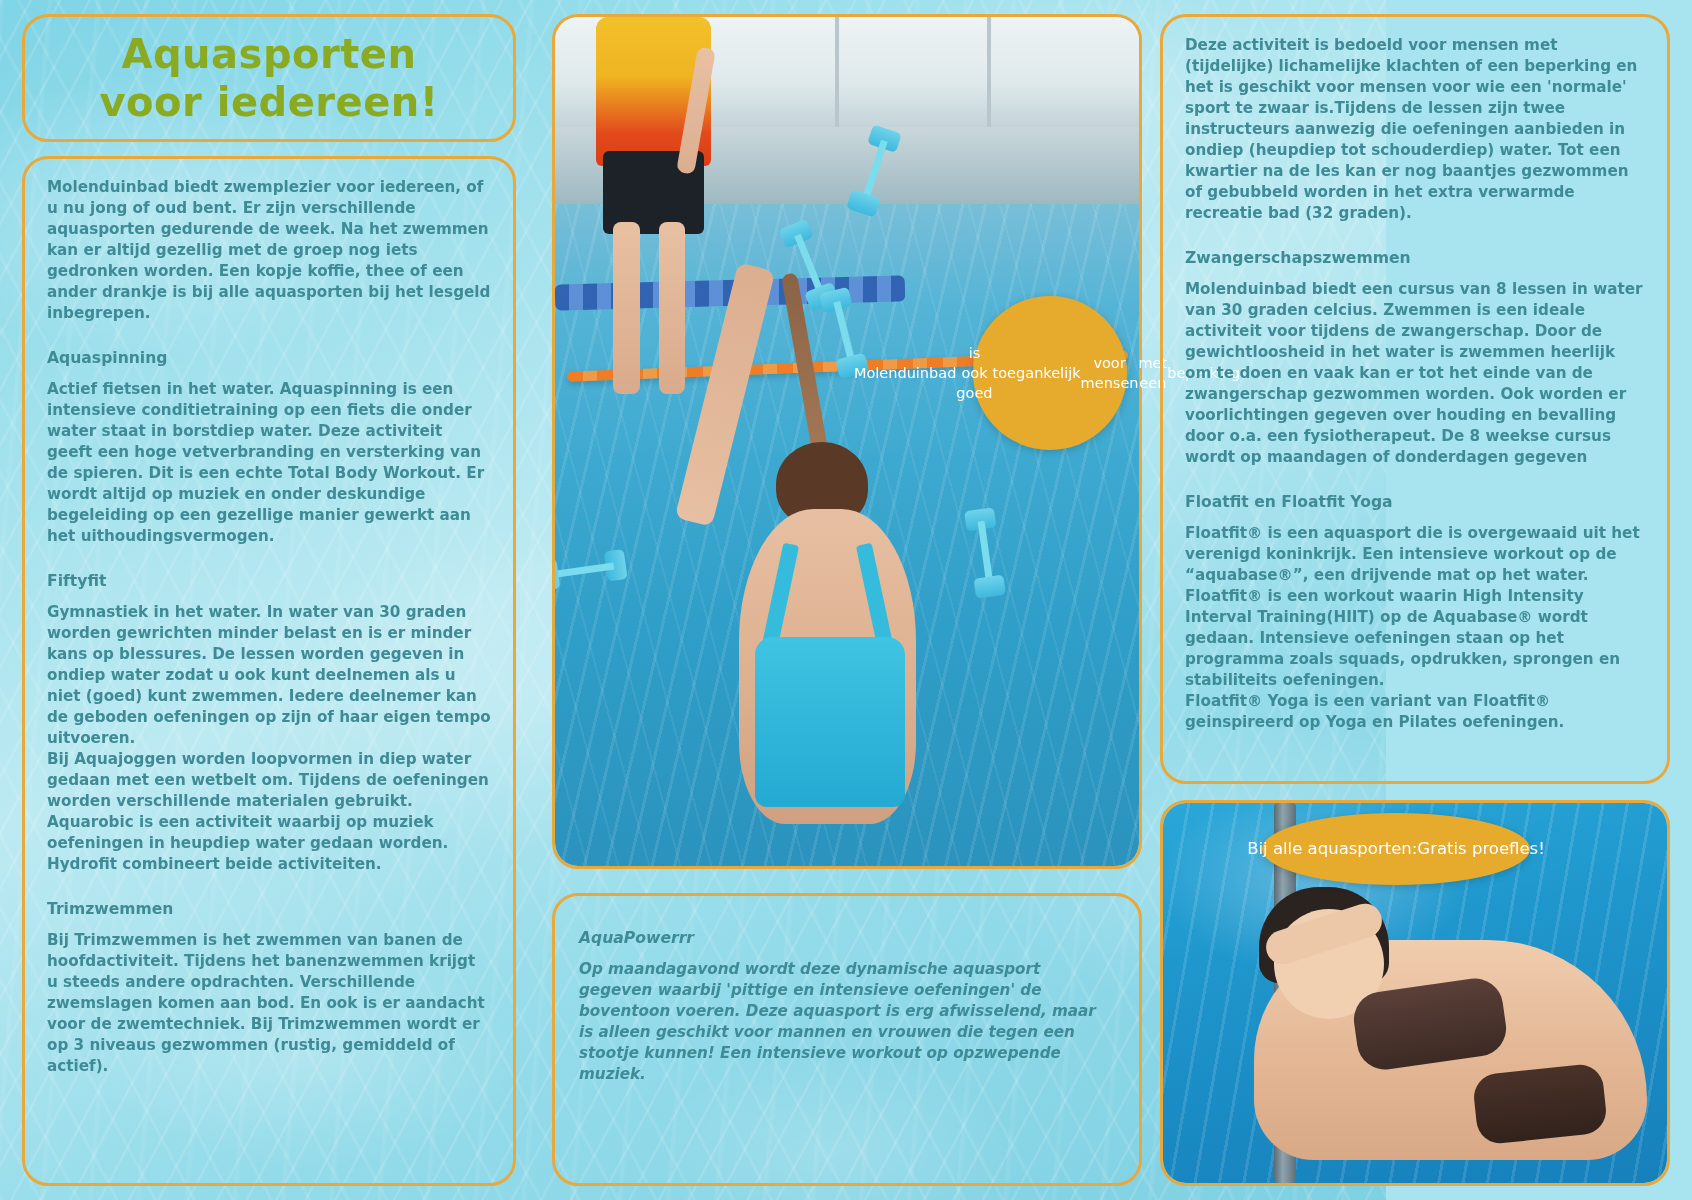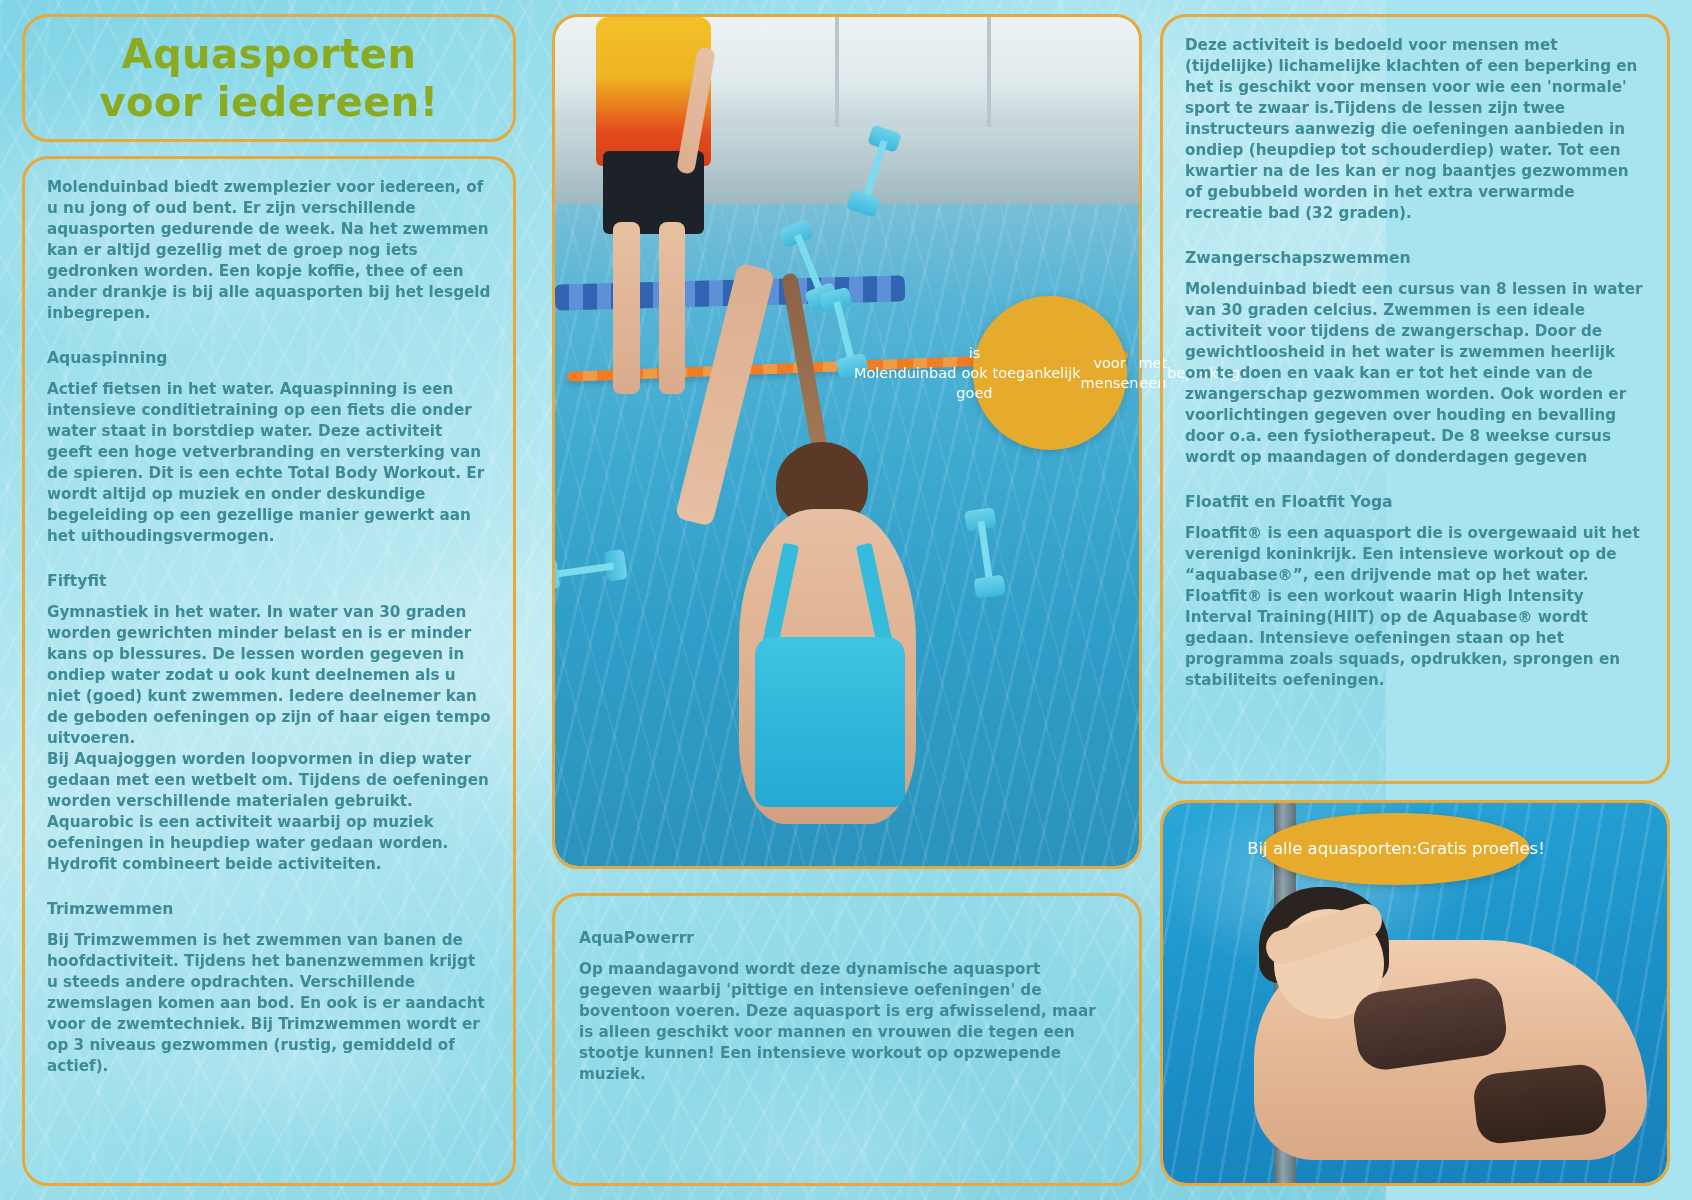--- a/index.html
+++ b/index.html
@@ -85,20 +85,21 @@
     padding: 18px 22px 10px 22px;
     overflow: hidden;
   }
   #aquapowerrr-panel {
     left: 552px;
     top: 893px;
     width: 590px;
     height: 293px;
     padding: 32px 24px 10px 24px;
     overflow: hidden;
+    font-style: italic;
   }
 
   .body-text {
     font-family: "DejaVu Sans", sans-serif;
     font-size: 15.2px;
     line-height: 21px;
     color: #3e8b96;
     font-weight: bold;
   }
   .sec-head {
@@ -510,20 +511,21 @@
   </div>
 
   <div class="panel" id="right-col">
     <div class="body-text para">Deze activiteit is bedoeld voor mensen met (tijdelijke) lichamelijke klachten of een beperking en het is geschikt voor mensen voor wie een 'normale' sport te zwaar is.Tijdens de lessen zijn twee instructeurs aanwezig die oefeningen aanbieden in ondiep (heupdiep tot schouderdiep) water. Tot een kwartier na de les kan er nog baantjes gezwommen of gebubbeld worden in het extra verwarmde recreatie bad (32 graden).</div>
 
     <div class="sec-head">Zwangerschapszwemmen</div>
     <div class="body-text para">Molenduinbad biedt een cursus van 8 lessen in water van 30 graden celcius. Zwemmen is een ideale activiteit voor tijdens de zwangerschap. Door de gewichtloosheid in het water is zwemmen heerlijk om te doen en vaak kan er tot het einde van de zwangerschap gezwommen worden. Ook worden er voorlichtingen gegeven over houding en bevalling door o.a. een fysiotherapeut. De 8 weekse cursus wordt op maandagen of donderdagen gegeven</div>
 
     <div class="sec-head">Floatfit en Floatfit Yoga</div>
     <div class="body-text para">Floatfit® is een aquasport die is overgewaaid uit het verenigd koninkrijk. Een intensieve workout op de “aquabase®”, een drijvende mat op het water. Floatfit® is een workout waarin High Intensity Interval Training(HIIT) op de Aquabase® wordt gedaan. Intensieve oefeningen staan op het programma zoals squads, opdrukken, sprongen en stabiliteits oefeningen.</div>
+    <div class="body-text">Floatfit® Yoga is een variant van Floatfit® geinspireerd op Yoga en Pilates oefeningen.</div>
   </div>
 
   <div class="panel" id="bottom-photo">
     <div class="photo-inner">
       <div class="bp-water"></div>
       <div class="bp-pole"></div>
       <div class="bp-body"></div>
       <div class="bp-hair"></div>
       <div class="bp-head"></div>
       <div class="bp-arm"></div>

